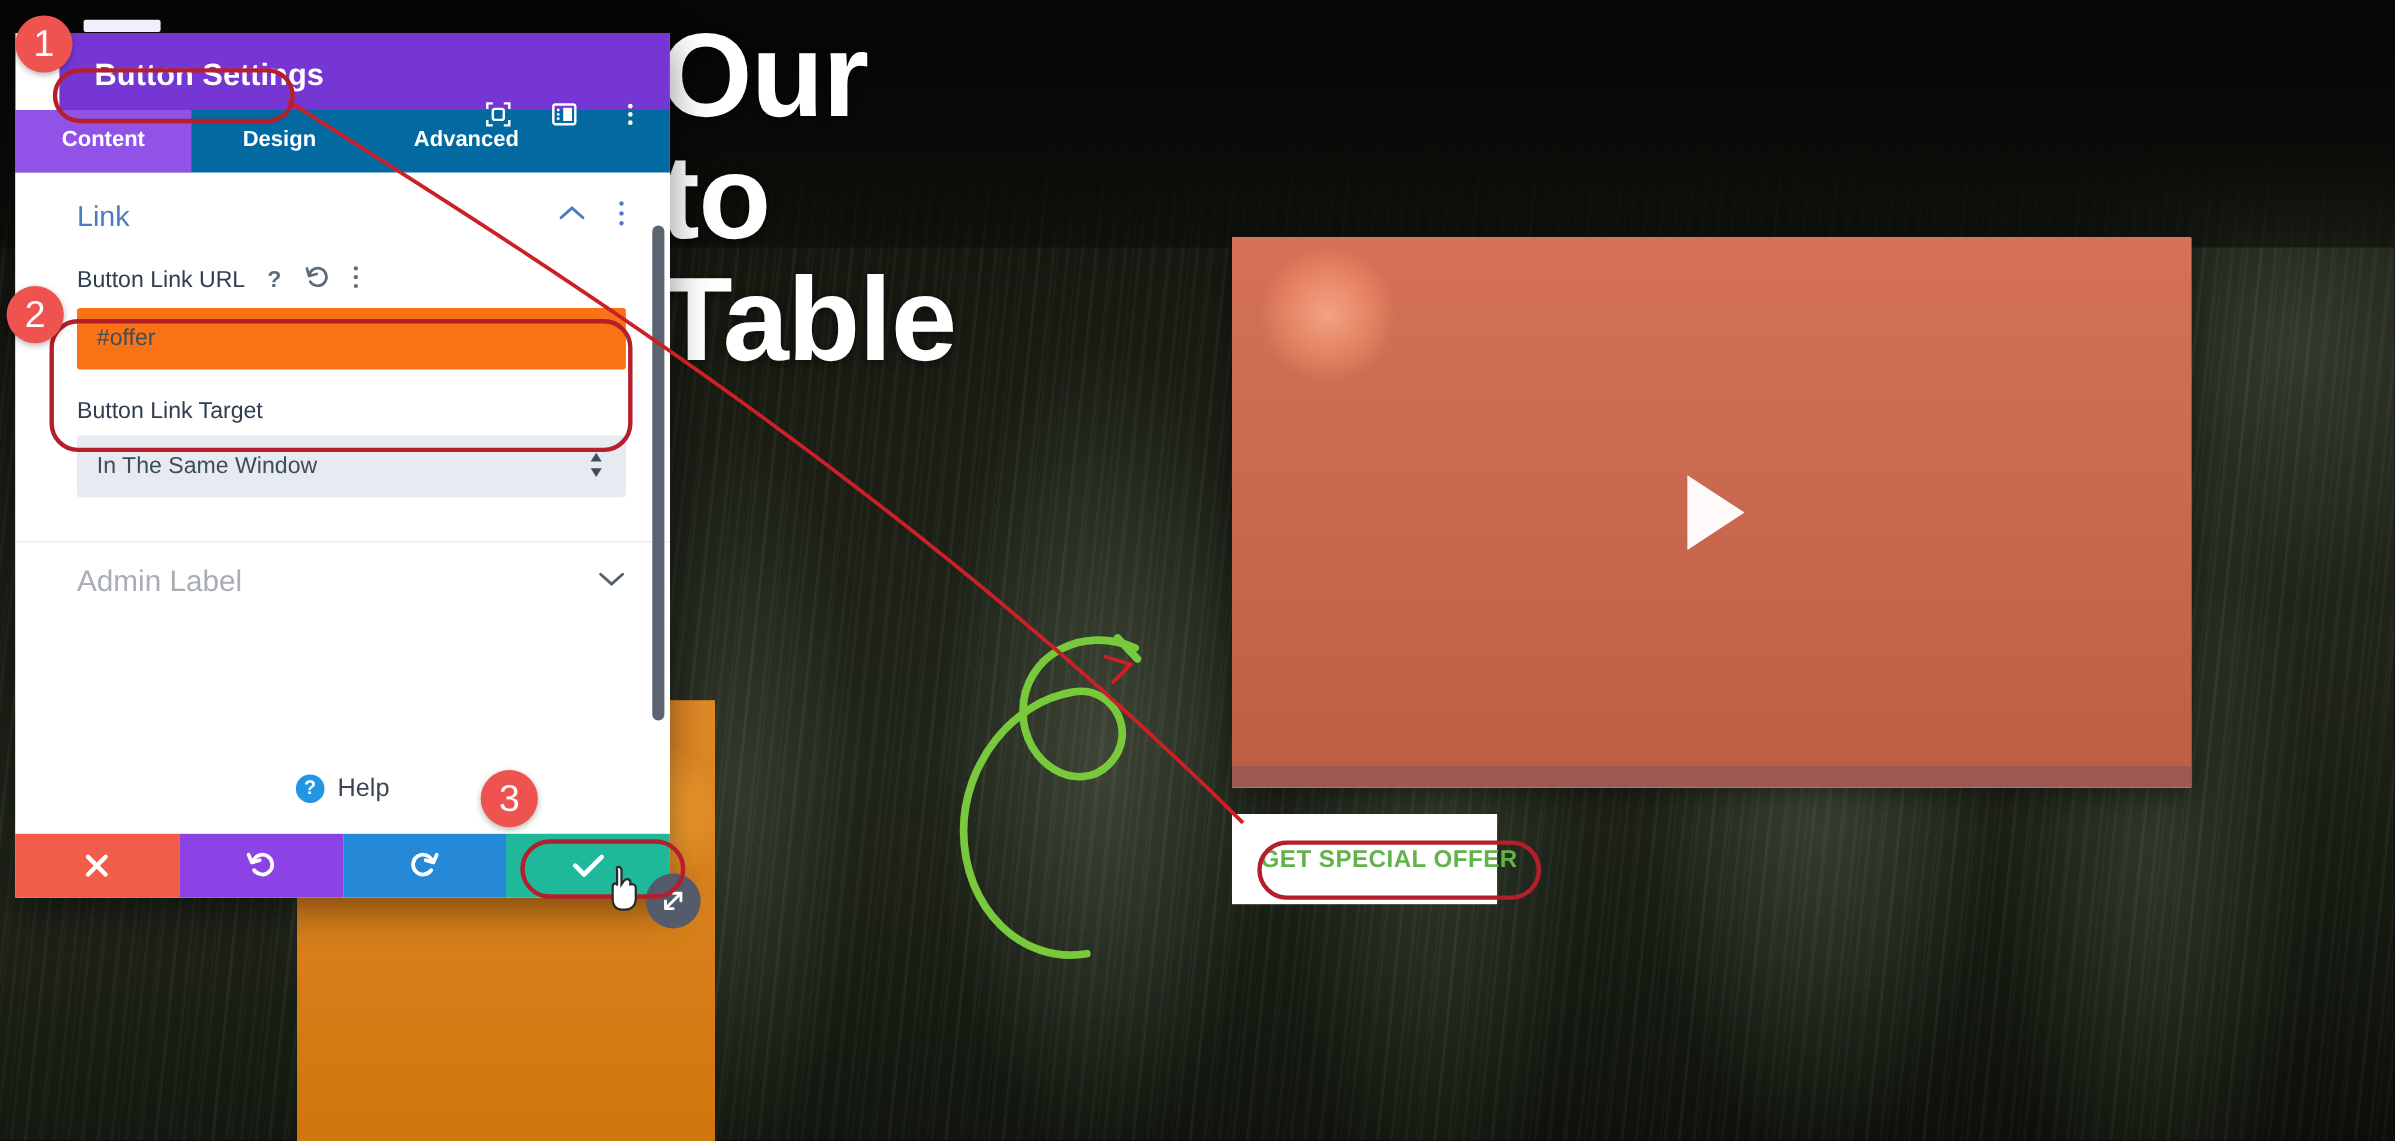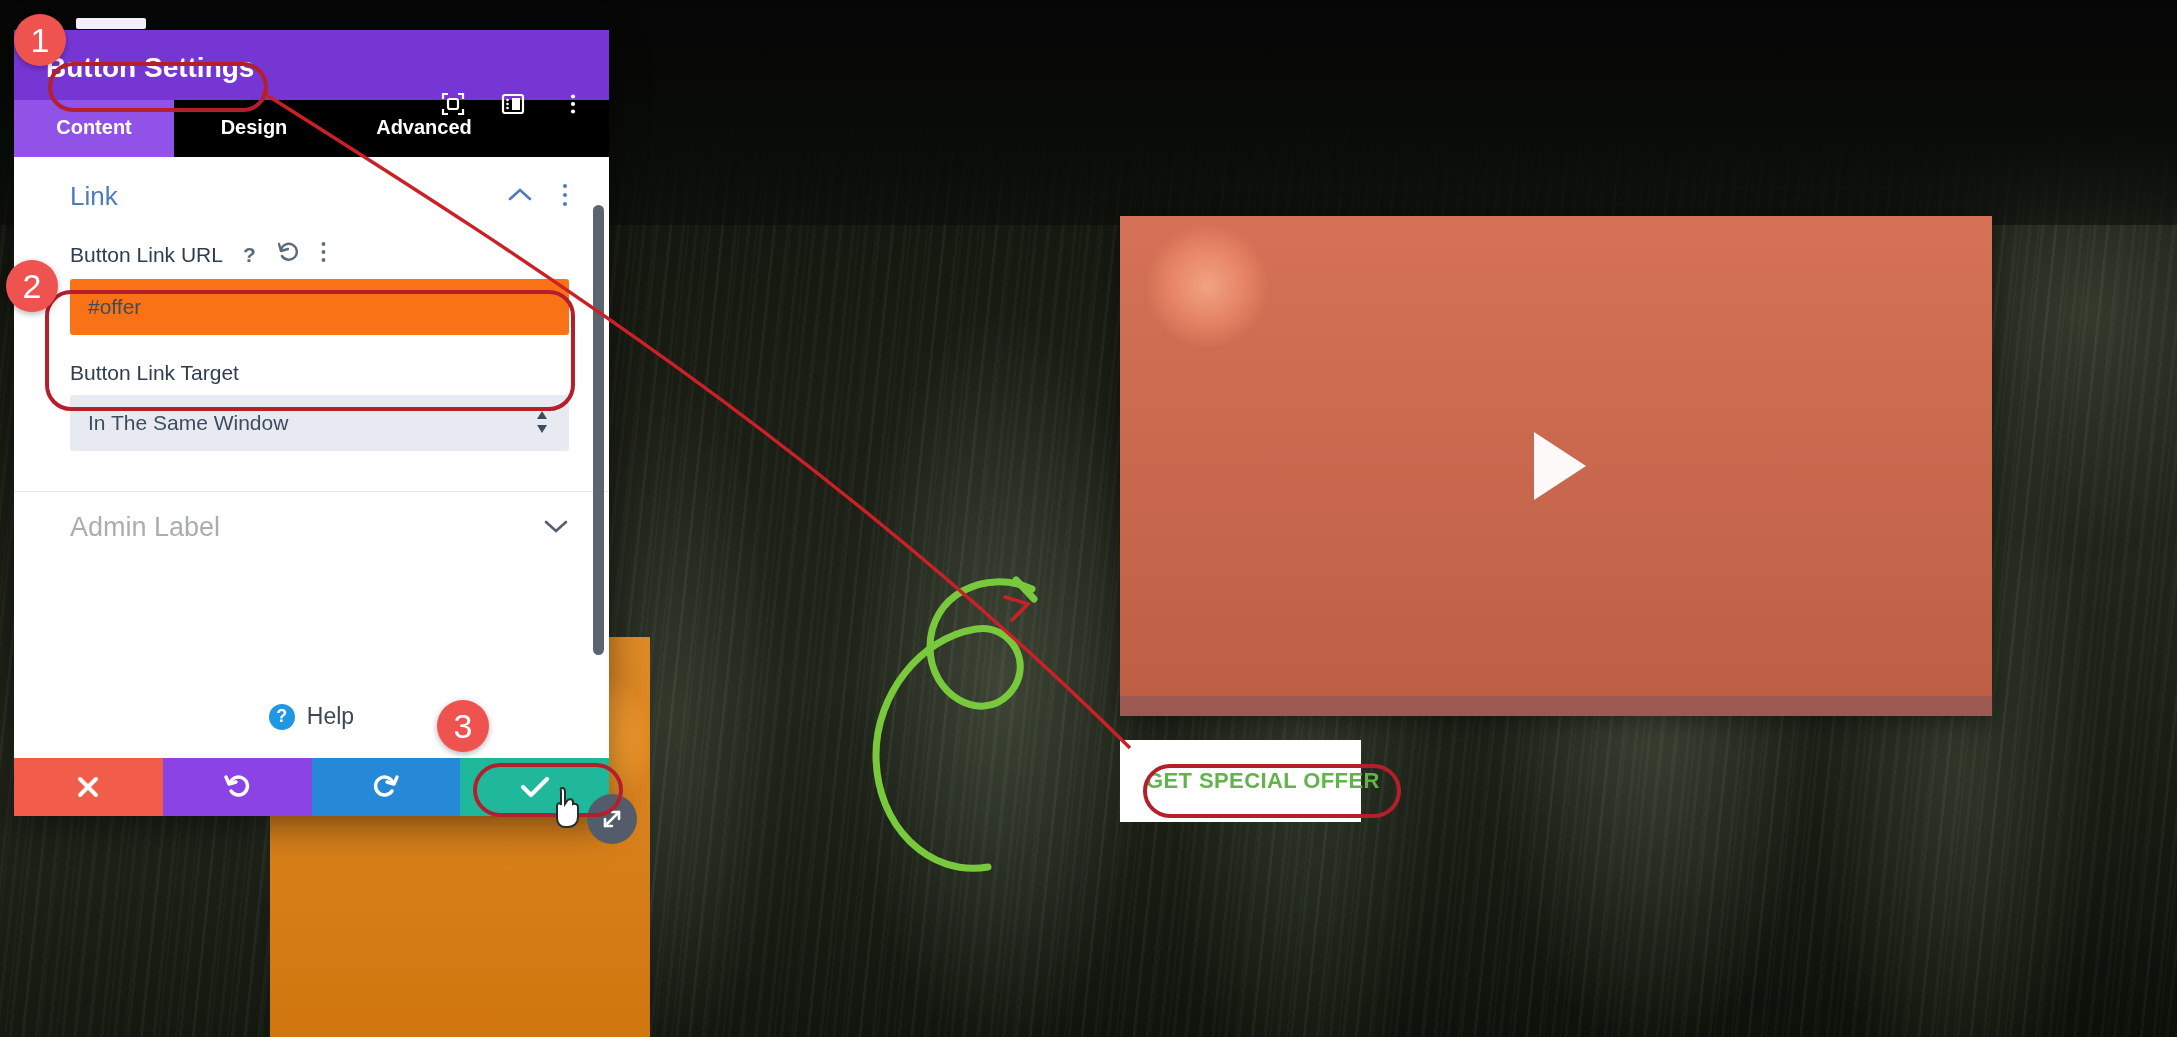--- a/index.html
+++ b/index.html
@@ -135,29 +135,29 @@
   
   #settings-panel{
     position:absolute;left:14px;top:30px;width:595px;height:786px;z-index:10;
     background:#fff;box-shadow:0 10px 34px rgba(0,0,0,.45);
     display:flex;flex-direction:column;
   }
   #panel-drag-handle{
     position:absolute;left:62px;top:-12px;width:70px;height:11px;
     background:#f2eefb;border-radius:2px;z-index:11;
   }
-  #panel-header{background:#7636d4;padding:22px 26px 16px 32px;position:relative;flex:0 0 auto;}
+  #panel-header{background:#7636d4;padding:22px 26px 16px 32px;position:relative;flex:0 0 auto;margin-left:40px;}
   #panel-title{
     color:#fff;font-size:28px;font-weight:bold;display:inline-block;
   }
   #panel-preset{color:#e6d9fb;font-size:18px;margin-top:8px;}
   #header-icons{position:absolute;right:24px;top:62px;display:flex;gap:36px;align-items:center;}
   .hicon{width:24px;height:24px;position:relative;}
 
-  #panel-tabs{display:flex;background:#000000;flex:0 0 auto;}
+  #panel-tabs{display:flex;background:#0369a1;flex:0 0 auto;}
   .tab{
     padding:16px 0 18px 0;color:#fff;font-size:20px;font-weight:bold;text-align:center;
   }
   .tab.active{background:#9152e8;}
 
   #panel-body{flex:1 1 auto;background:#fff;position:relative;overflow:hidden;}
 
   #link-section-head{
     display:flex;align-items:center;justify-content:space-between;
     padding:24px 40px 8px 56px;
@@ -246,20 +246,25 @@
 
   #mouse-cursor{position:absolute;left:552px;top:786px;z-index:32;}
 </style>
 </head>
 <body>
 
 <div id="page-bg">
   <div class="photo-bg"></div>
   <div class="dark-top"></div>
 
+  <div id="hero-heading">
+    <span class="ln">Our</span>
+    <span class="ln">to</span>
+    <span class="ln">Table</span>
+  </div>
 
   <div id="hero-para">
     <div>m</div>
     <div>cate</div>
     <div>c</div>
   </div>
 
   <div id="video-module">
     <div class="peaches"></div>
     <div id="play-button"></div>

